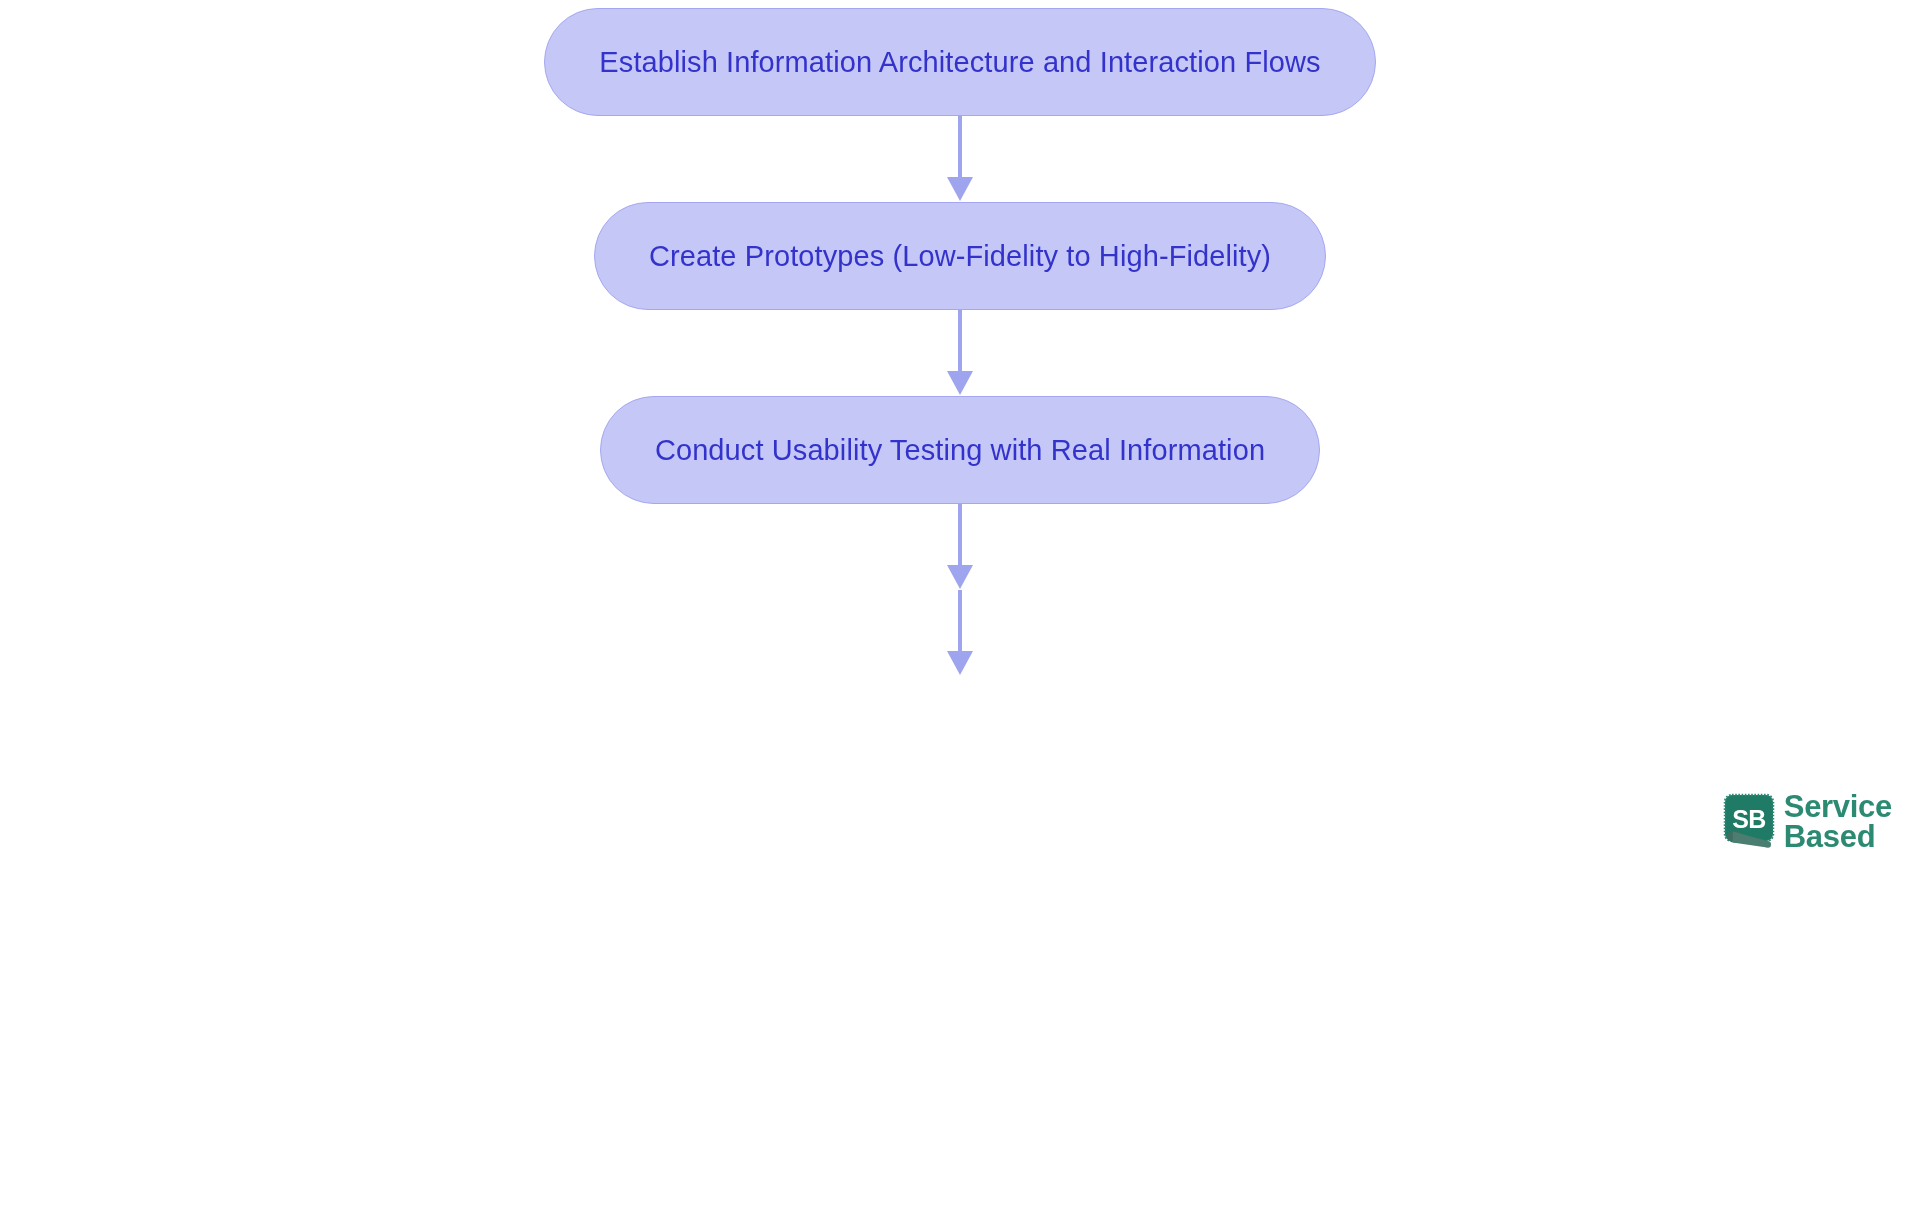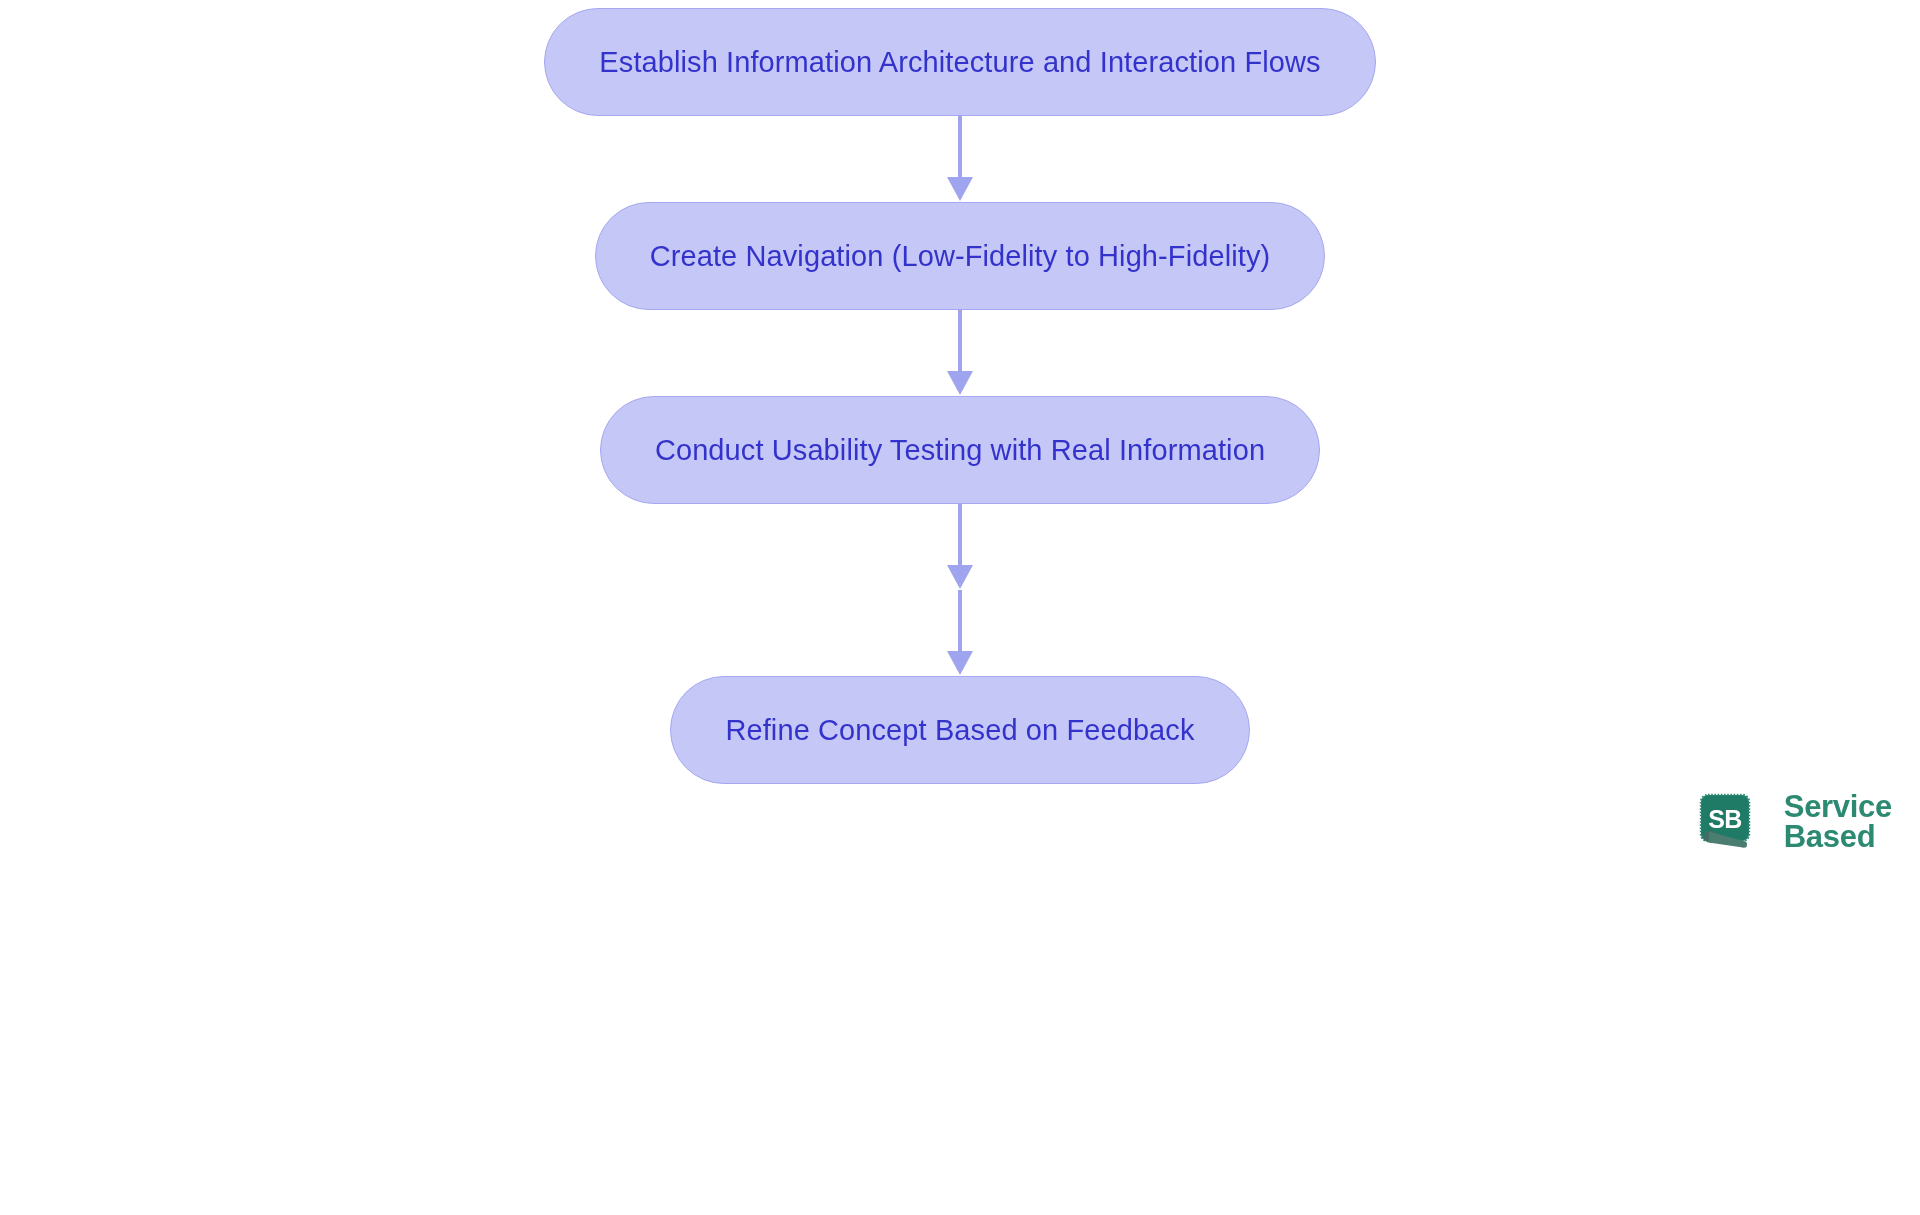--- a/index.html
+++ b/index.html
@@ -79,21 +79,21 @@
     margin-top: -1px;
   }
 
   
   .brand-logo {
     position: absolute;
     right: 28px;
     bottom: 28px;
     display: flex;
     align-items: center;
-    gap: 24px;
+    gap: 0;
   }
   .brand-mark {
     width: 62px;
     height: 62px;
     position: relative;
     flex: 0 0 auto;
   }
   .brand-wordmark {
     display: flex;
     flex-direction: column;
@@ -114,21 +114,21 @@
     <div class="node">
       <span>Establish Information Architecture and Interaction Flows</span>
     </div>
 
     <div class="connector">
       <div class="shaft"></div>
       <div class="head"></div>
     </div>
 
     <div class="node">
-      <span>Create Navigation (Low-Fidelity to High-Fidelity)</span>
+      <span>Create Prototypes (Low-Fidelity to High-Fidelity)</span>
     </div>
 
     <div class="connector">
       <div class="shaft"></div>
       <div class="head"></div>
     </div>
 
     <div class="node">
       <span>Conduct Usability Testing with Real Information</span>
     </div>
@@ -137,23 +137,20 @@
       <div class="shaft"></div>
       <div class="head"></div>
     </div>
 
 
     <div class="connector">
       <div class="shaft"></div>
       <div class="head"></div>
     </div>
 
-    <div class="node">
-      <span>Refine Concept Based on Feedback</span>
-    </div>
 
   </div>
 
   <div class="brand-logo">
     <div class="brand-mark">
       <svg width="62" height="62" viewBox="0 0 62 62" aria-hidden="true">
         <rect x="3" y="4" width="48" height="46" rx="7" ry="7" fill="#1f7a66"></rect>
         <rect x="3" y="4" width="48" height="46" rx="7" ry="7" fill="none" stroke="#2d8a72" stroke-width="2.5" stroke-dasharray="1.6 1.6"></rect>
         <text x="27" y="37" text-anchor="middle" fill="#ffffff" font-family="&quot;Liberation Sans&quot;, sans-serif" font-size="25" font-weight="700" letter-spacing="-0.5">SB</text>
         <g>

